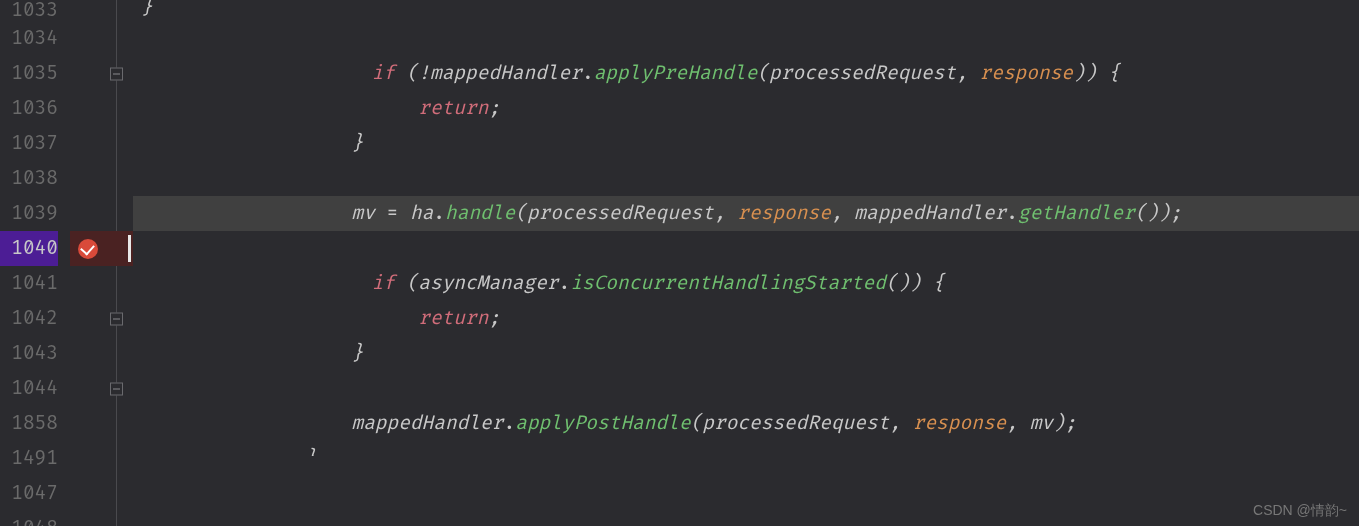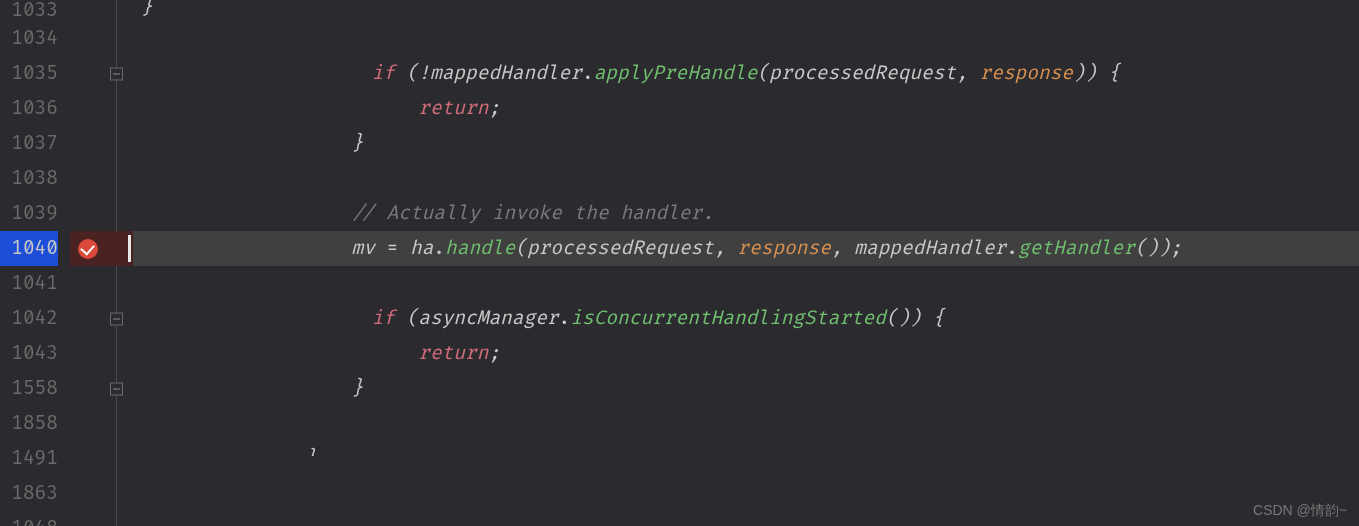--- a/index.html
+++ b/index.html
@@ -25,21 +25,21 @@
       color: #6a6a6a;
       user-select: none;
       background: #2b2b2f;
     }
     .gutter .ln {
       height: 35px;
       line-height: 35px;
     }
     .gutter .ln.active {
       color: #c8c8c8;
-      background: #1d4ed8;
+      background: #4c1d95;
     }
     .gutter .ln.partial {
       height: 21px;
       line-height: 21px;
       overflow: hidden;
     }
     .gutter .ln.bottompartial {
       height: 15px;
       overflow: hidden;
     }
@@ -176,24 +176,24 @@
     <div class="ln">1034</div>
     <div class="ln">1035</div>
     <div class="ln">1036</div>
     <div class="ln">1037</div>
     <div class="ln">1038</div>
     <div class="ln">1039</div>
     <div class="ln active">1040</div>
     <div class="ln">1041</div>
     <div class="ln">1042</div>
     <div class="ln">1043</div>
-    <div class="ln">1558</div>
+    <div class="ln">1044</div>
     <div class="ln">1858</div>
     <div class="ln">1491</div>
-    <div class="ln">1863</div>
+    <div class="ln">1047</div>
     <div class="ln bottompartial">1048</div>
   </div>
 
   <div class="icon-col">
     <div class="cell partial"></div>
     <div class="cell"></div>
     <div class="cell"></div>
     <div class="cell"></div>
     <div class="cell"></div>
     <div class="cell"></div>
@@ -258,24 +258,24 @@
     <div class="cell bottompartial"></div>
   </div>
 
   <div class="code">
     <div class="line partial">                  <span class="tk-pu">}</span></div>
     <div class="line"></div>
     <div class="line">                  <span class="tk-kw">if</span><span class="tk-pu"> (!</span><span class="tk-id">mappedHandler</span><span class="tk-op">.</span><span class="tk-mt">applyPreHandle</span><span class="tk-pu">(processedRequest, </span><span class="tk-pa">response</span><span class="tk-pu">)) {</span></div>
     <div class="line">                      <span class="tk-kw">return</span><span class="tk-pu">;</span></div>
     <div class="line">                  <span class="tk-pu">}</span></div>
     <div class="line"></div>
-    <div class="line">                  <span class="tk-cm">// Actually invoke the handler.</span></div>
     <div class="line active">                  <span class="tk-id">mv </span><span class="tk-op">= </span><span class="tk-id">ha</span><span class="tk-op">.</span><span class="tk-mt">handle</span><span class="tk-pu">(processedRequest, </span><span class="tk-pa">response</span><span class="tk-pu">, mappedHandler</span><span class="tk-op">.</span><span class="tk-mt">getHandler</span><span class="tk-pu">());</span></div>
     <div class="line"></div>
     <div class="line">                  <span class="tk-kw">if</span><span class="tk-pu"> (</span><span class="tk-id">asyncManager</span><span class="tk-op">.</span><span class="tk-mt">isConcurrentHandlingStarted</span><span class="tk-pu">()) {</span></div>
     <div class="line">                      <span class="tk-kw">return</span><span class="tk-pu">;</span></div>
     <div class="line">                  <span class="tk-pu">}</span></div>
     <div class="line"></div>
+    <div class="line">                  <span class="tk-id">mappedHandler</span><span class="tk-op">.</span><span class="tk-mt">applyPostHandle</span><span class="tk-pu">(processedRequest, </span><span class="tk-pa">response</span><span class="tk-pu">, mv);</span></div>
     <div class="line bottompartial">              <span class="tk-pu">}</span></div>
   </div>
 </div>
 
 <div class="watermark">CSDN @情韵~</div>
 
 </body></html>

